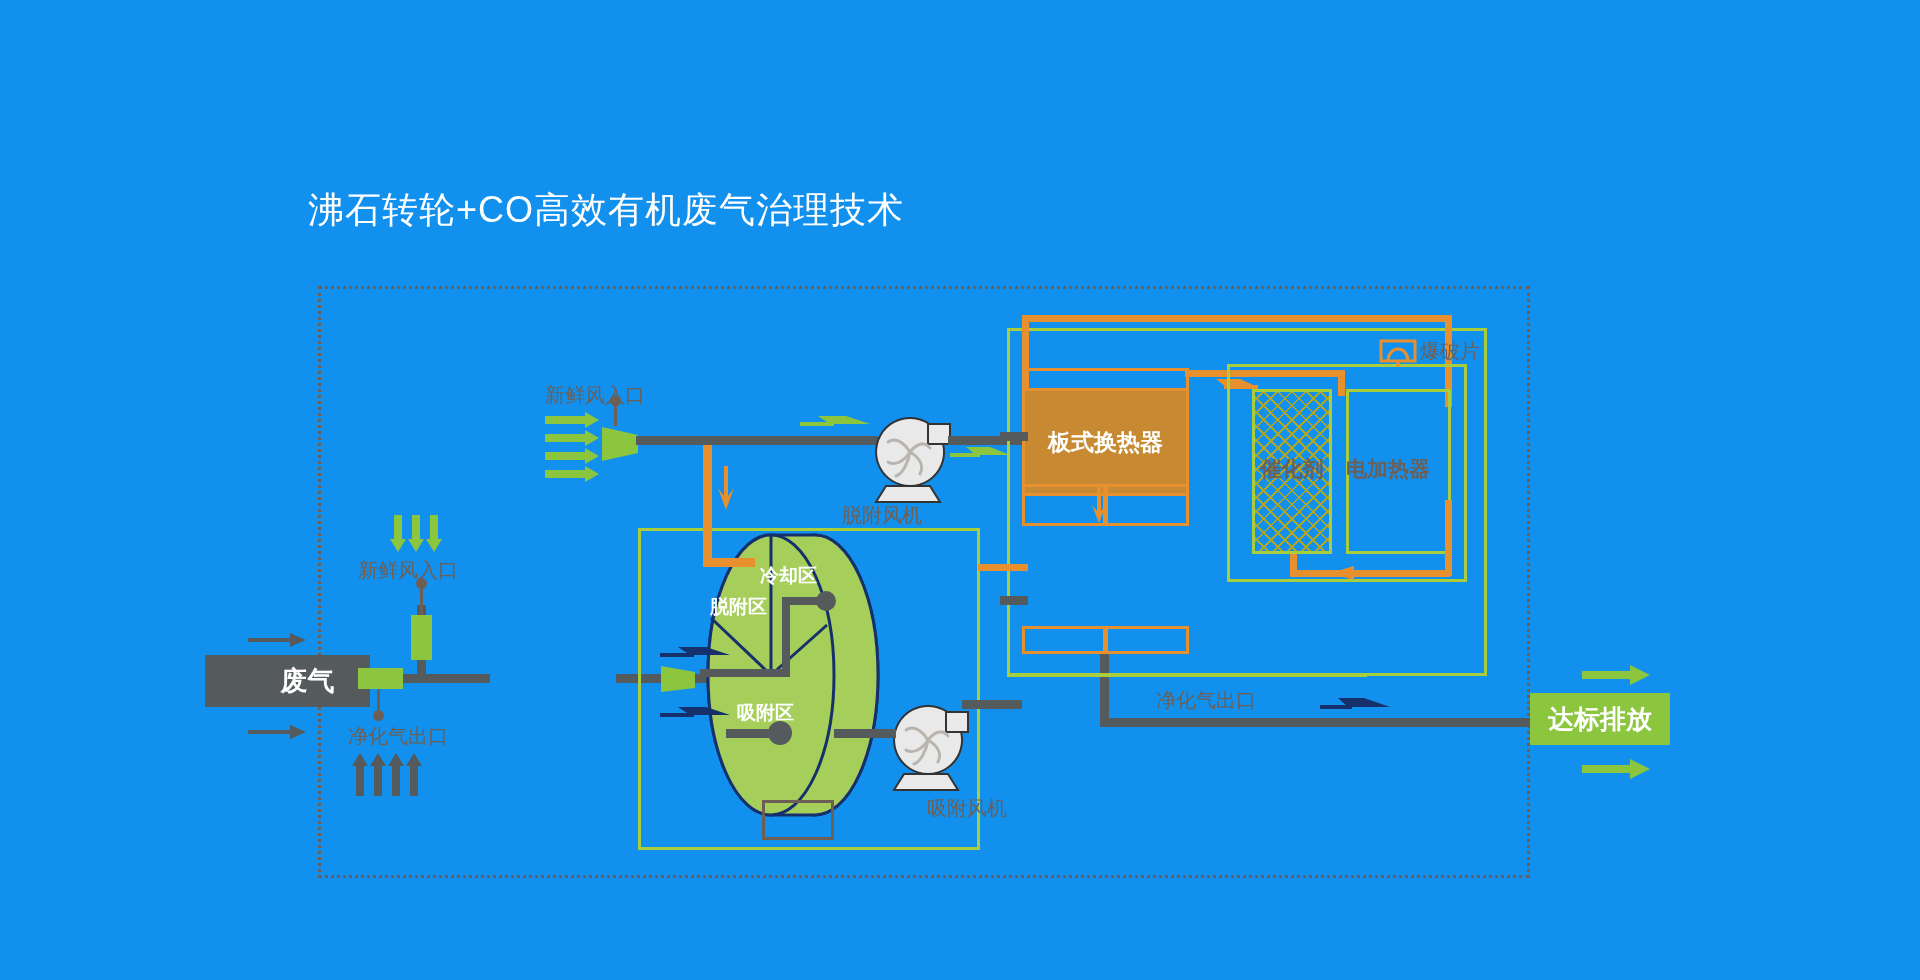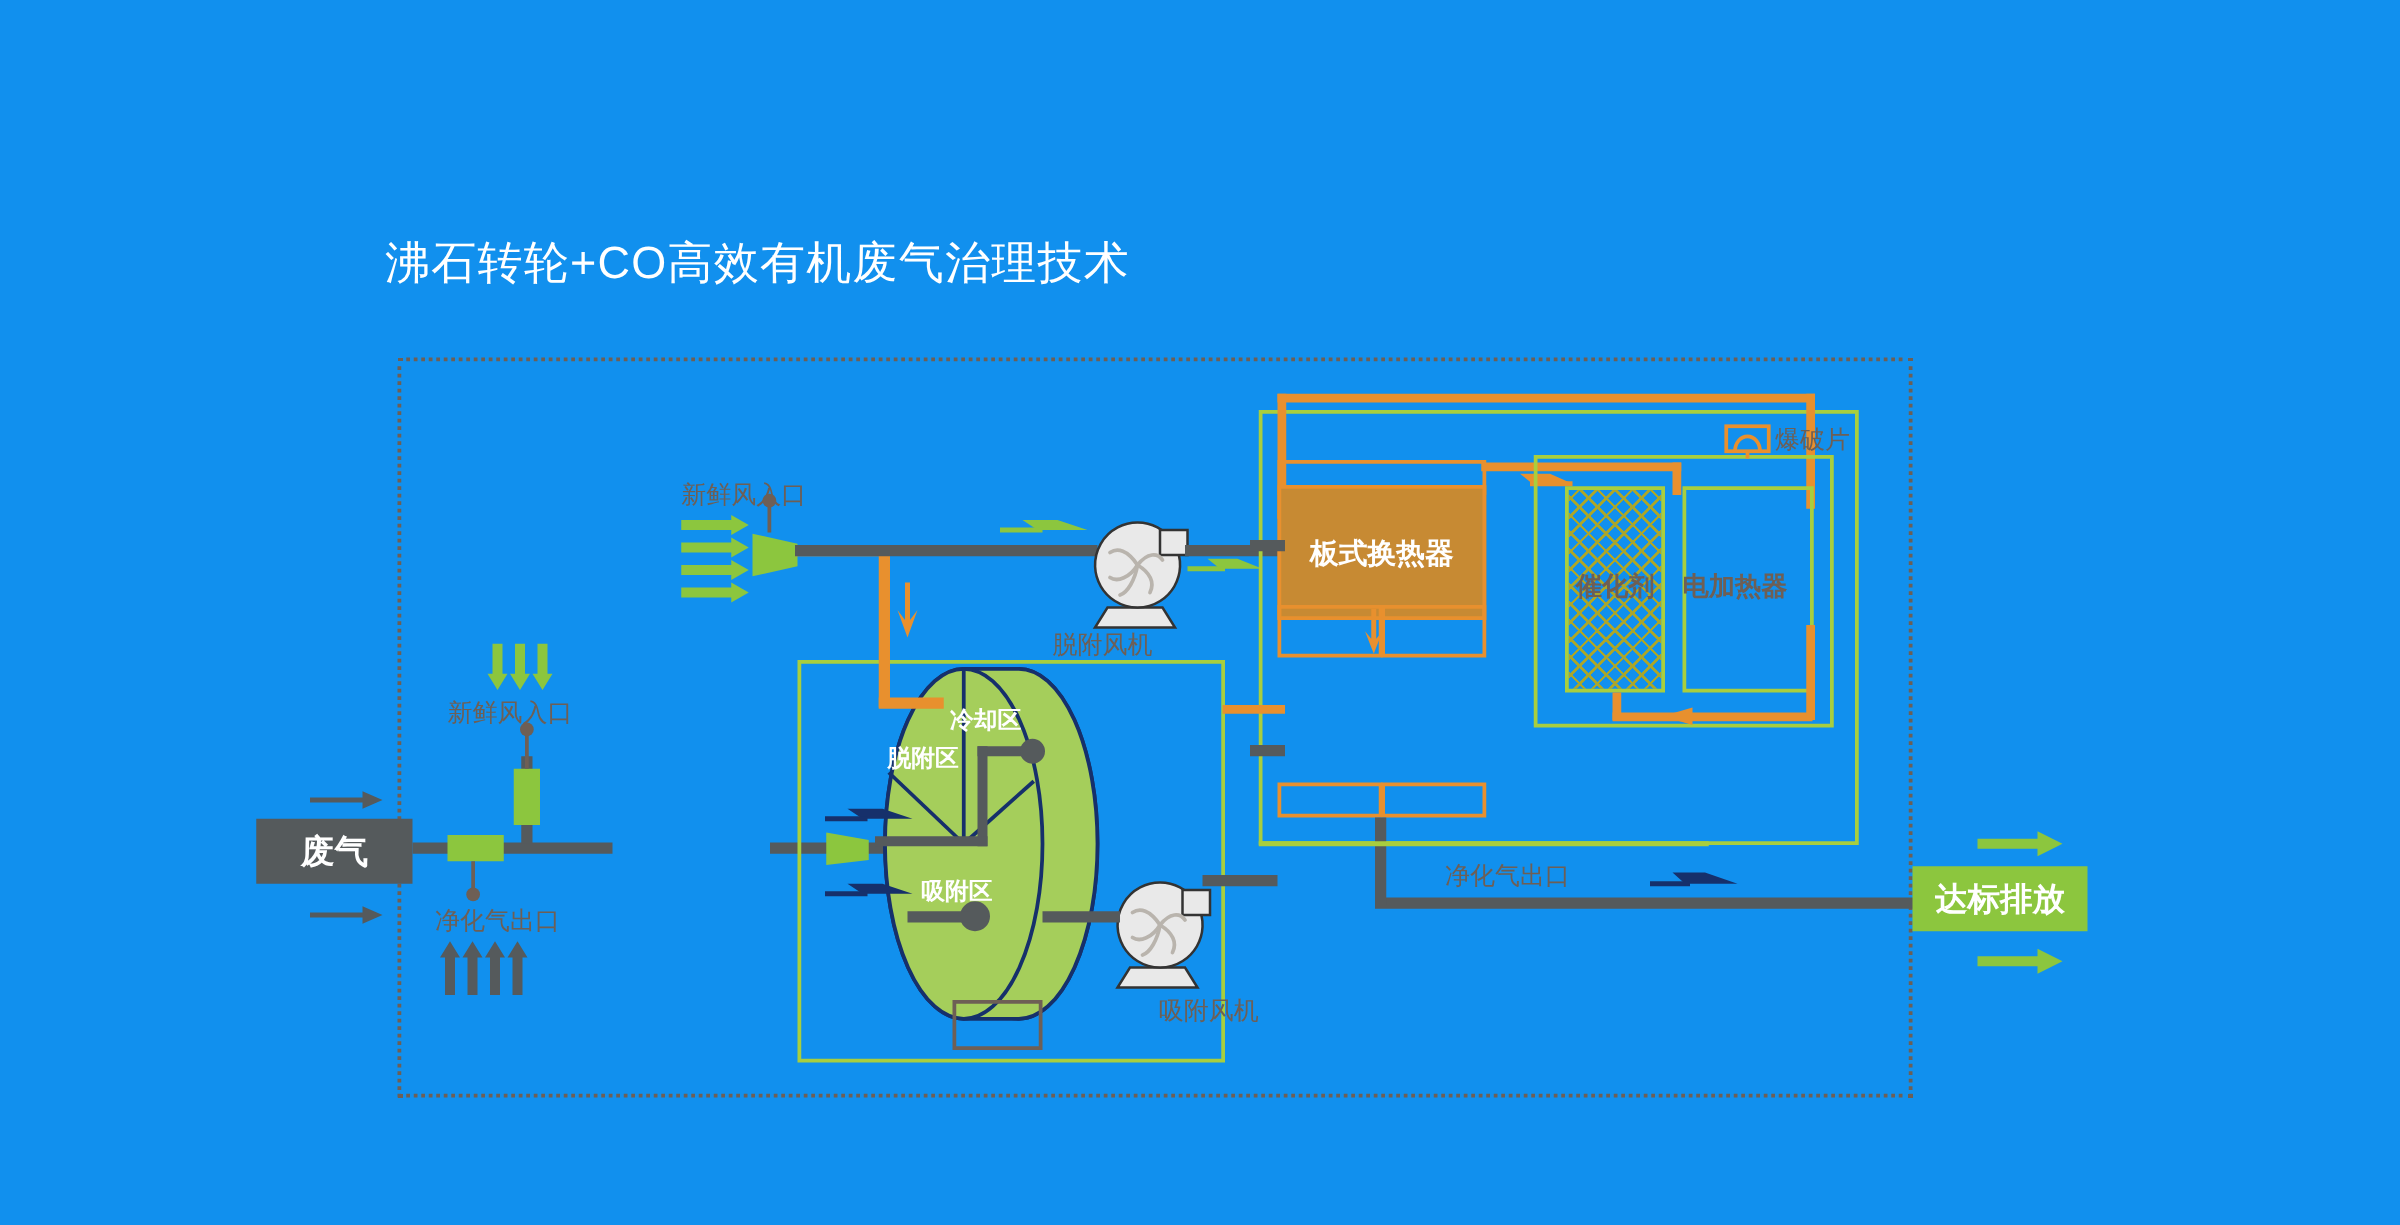--- a/index.html
+++ b/index.html
@@ -9,21 +9,21 @@
   #title{left:308px;top:186px;font-size:36px;color:#ffffff;letter-spacing:1px;white-space:nowrap;}
   
   #frame{left:318px;top:286px;width:1212px;height:592px;border:3px dotted #6E5F55;box-sizing:border-box;}
   
   .greenbox{border:3px solid #A8CE3E;box-sizing:border-box;}
   
   .pipe-gray{background:#555A5C;}
   .pipe-orange{background:#E8902E;}
   .pipe-green{background:#A8CE3E;}
   
-  #wastegas{left:205px;top:655px;width:125px;height:52px;background:#555A5C;}
+  #wastegas{left:205px;top:655px;width:125px;height:52px;background:#555A5C;padding-left:40px;}
   #wastegas span{display:block;line-height:52px;text-align:center;color:#fff;font-size:27px;font-weight:bold;}
   
   #discharge{left:1530px;top:693px;width:140px;height:52px;background:#8CC63E;}
   #discharge span{display:block;line-height:52px;text-align:center;color:#fff;font-size:26px;font-weight:bold;}
   
   #rotor-wrap{left:703px;top:530px;width:170px;height:285px;}
   .lbl{color:#6E5F55;font-size:20px;white-space:nowrap;}
   .lbl-w{color:#ffffff;font-size:19px;white-space:nowrap;font-weight:bold;}
   
   .orangeblk{background:#C78A33;border:3px solid #E8902E;box-sizing:border-box;}

